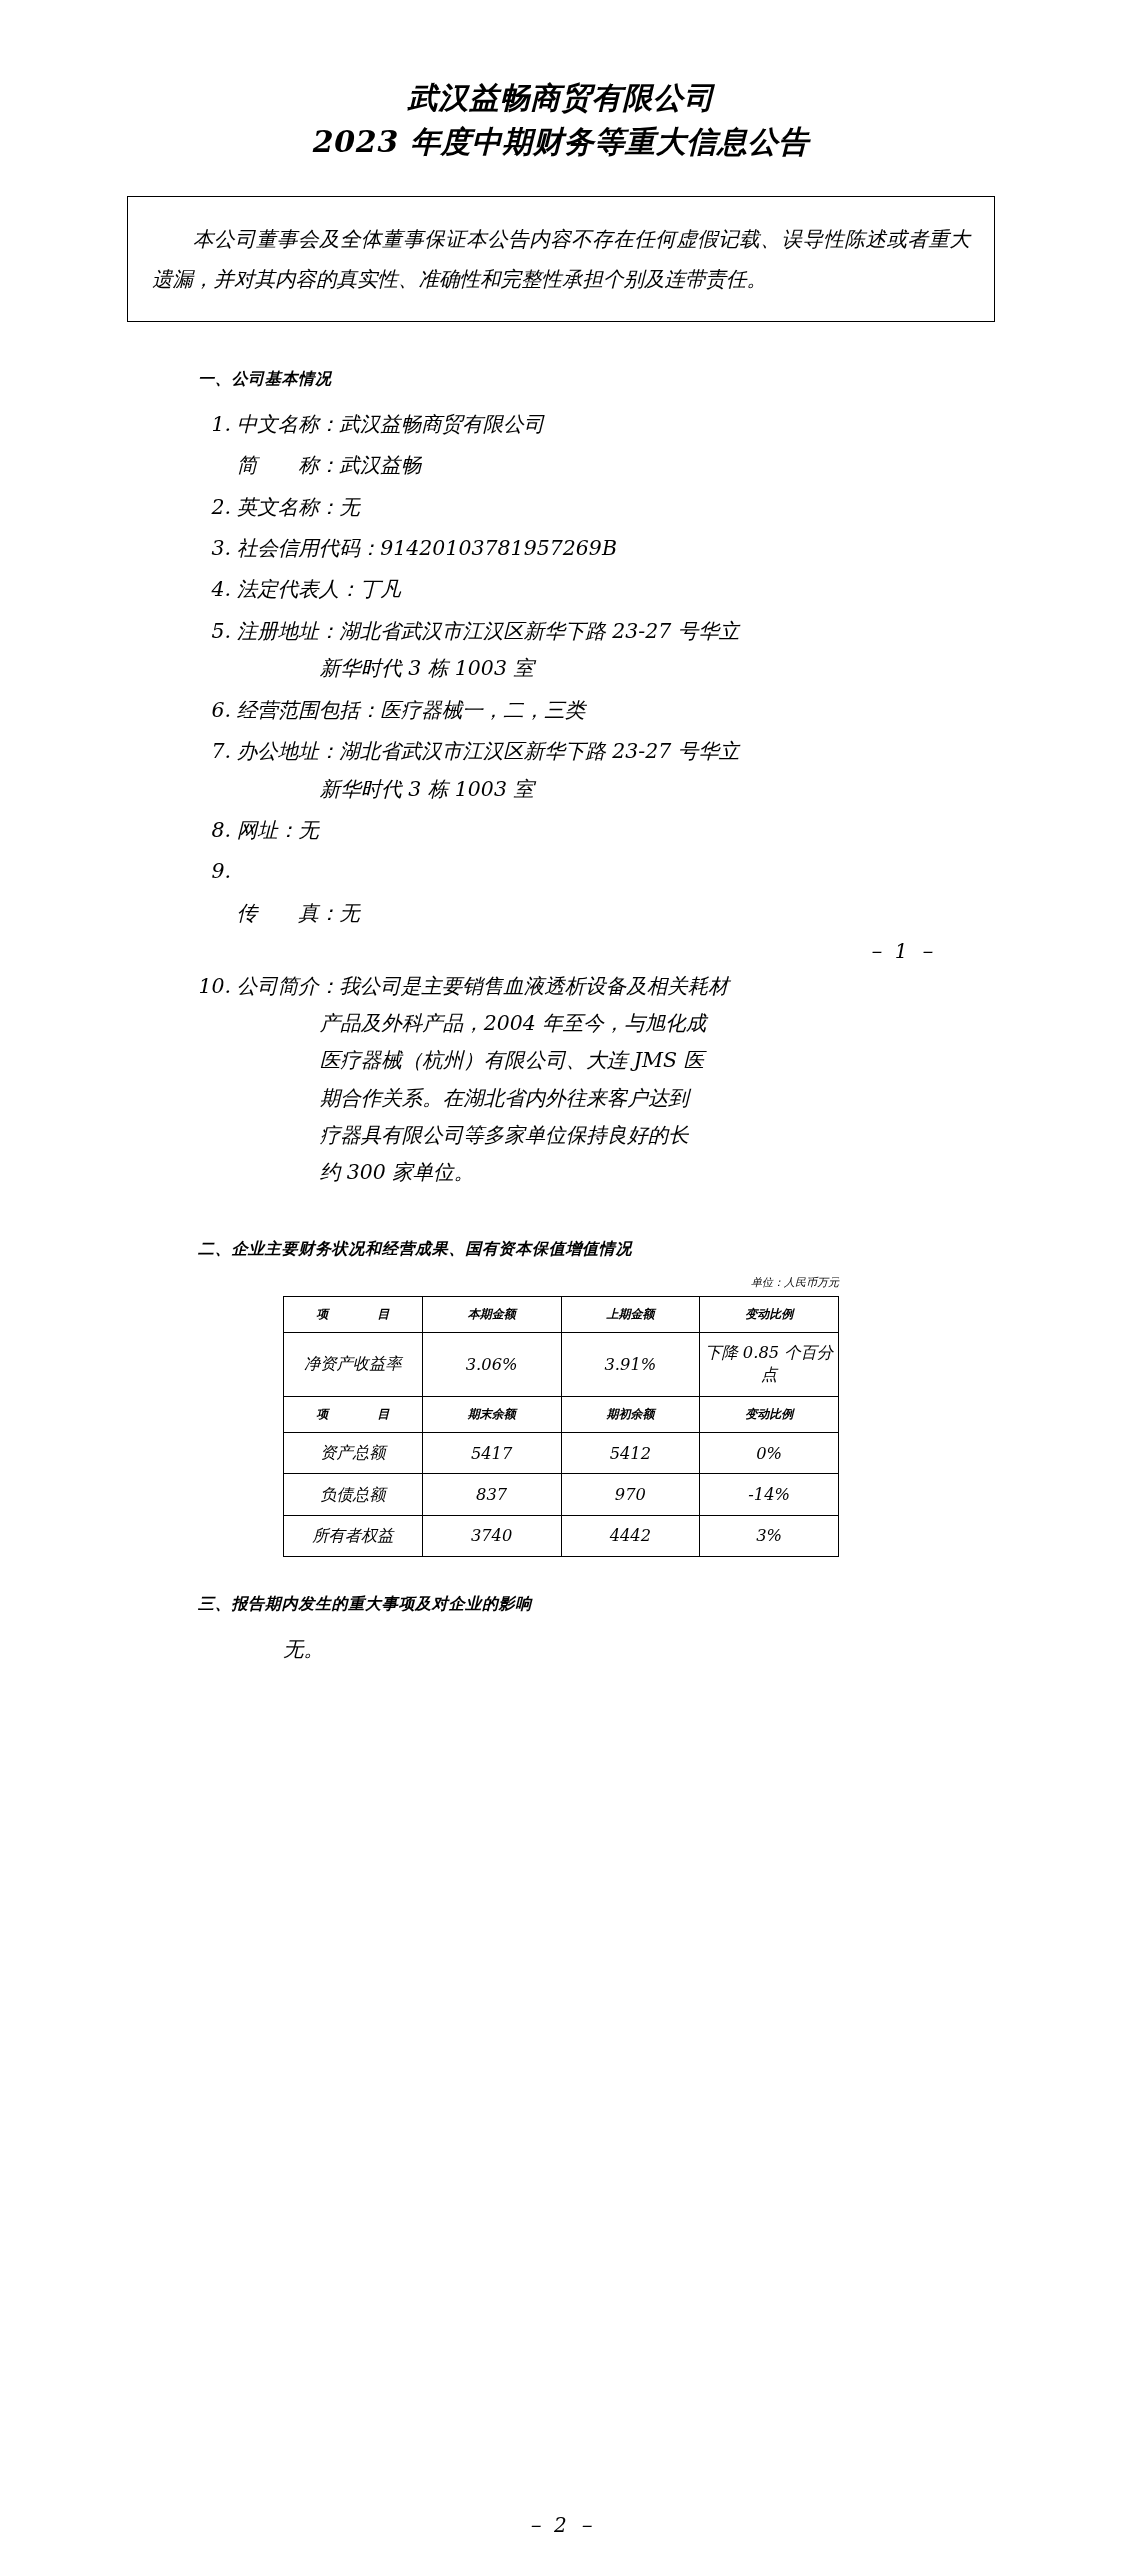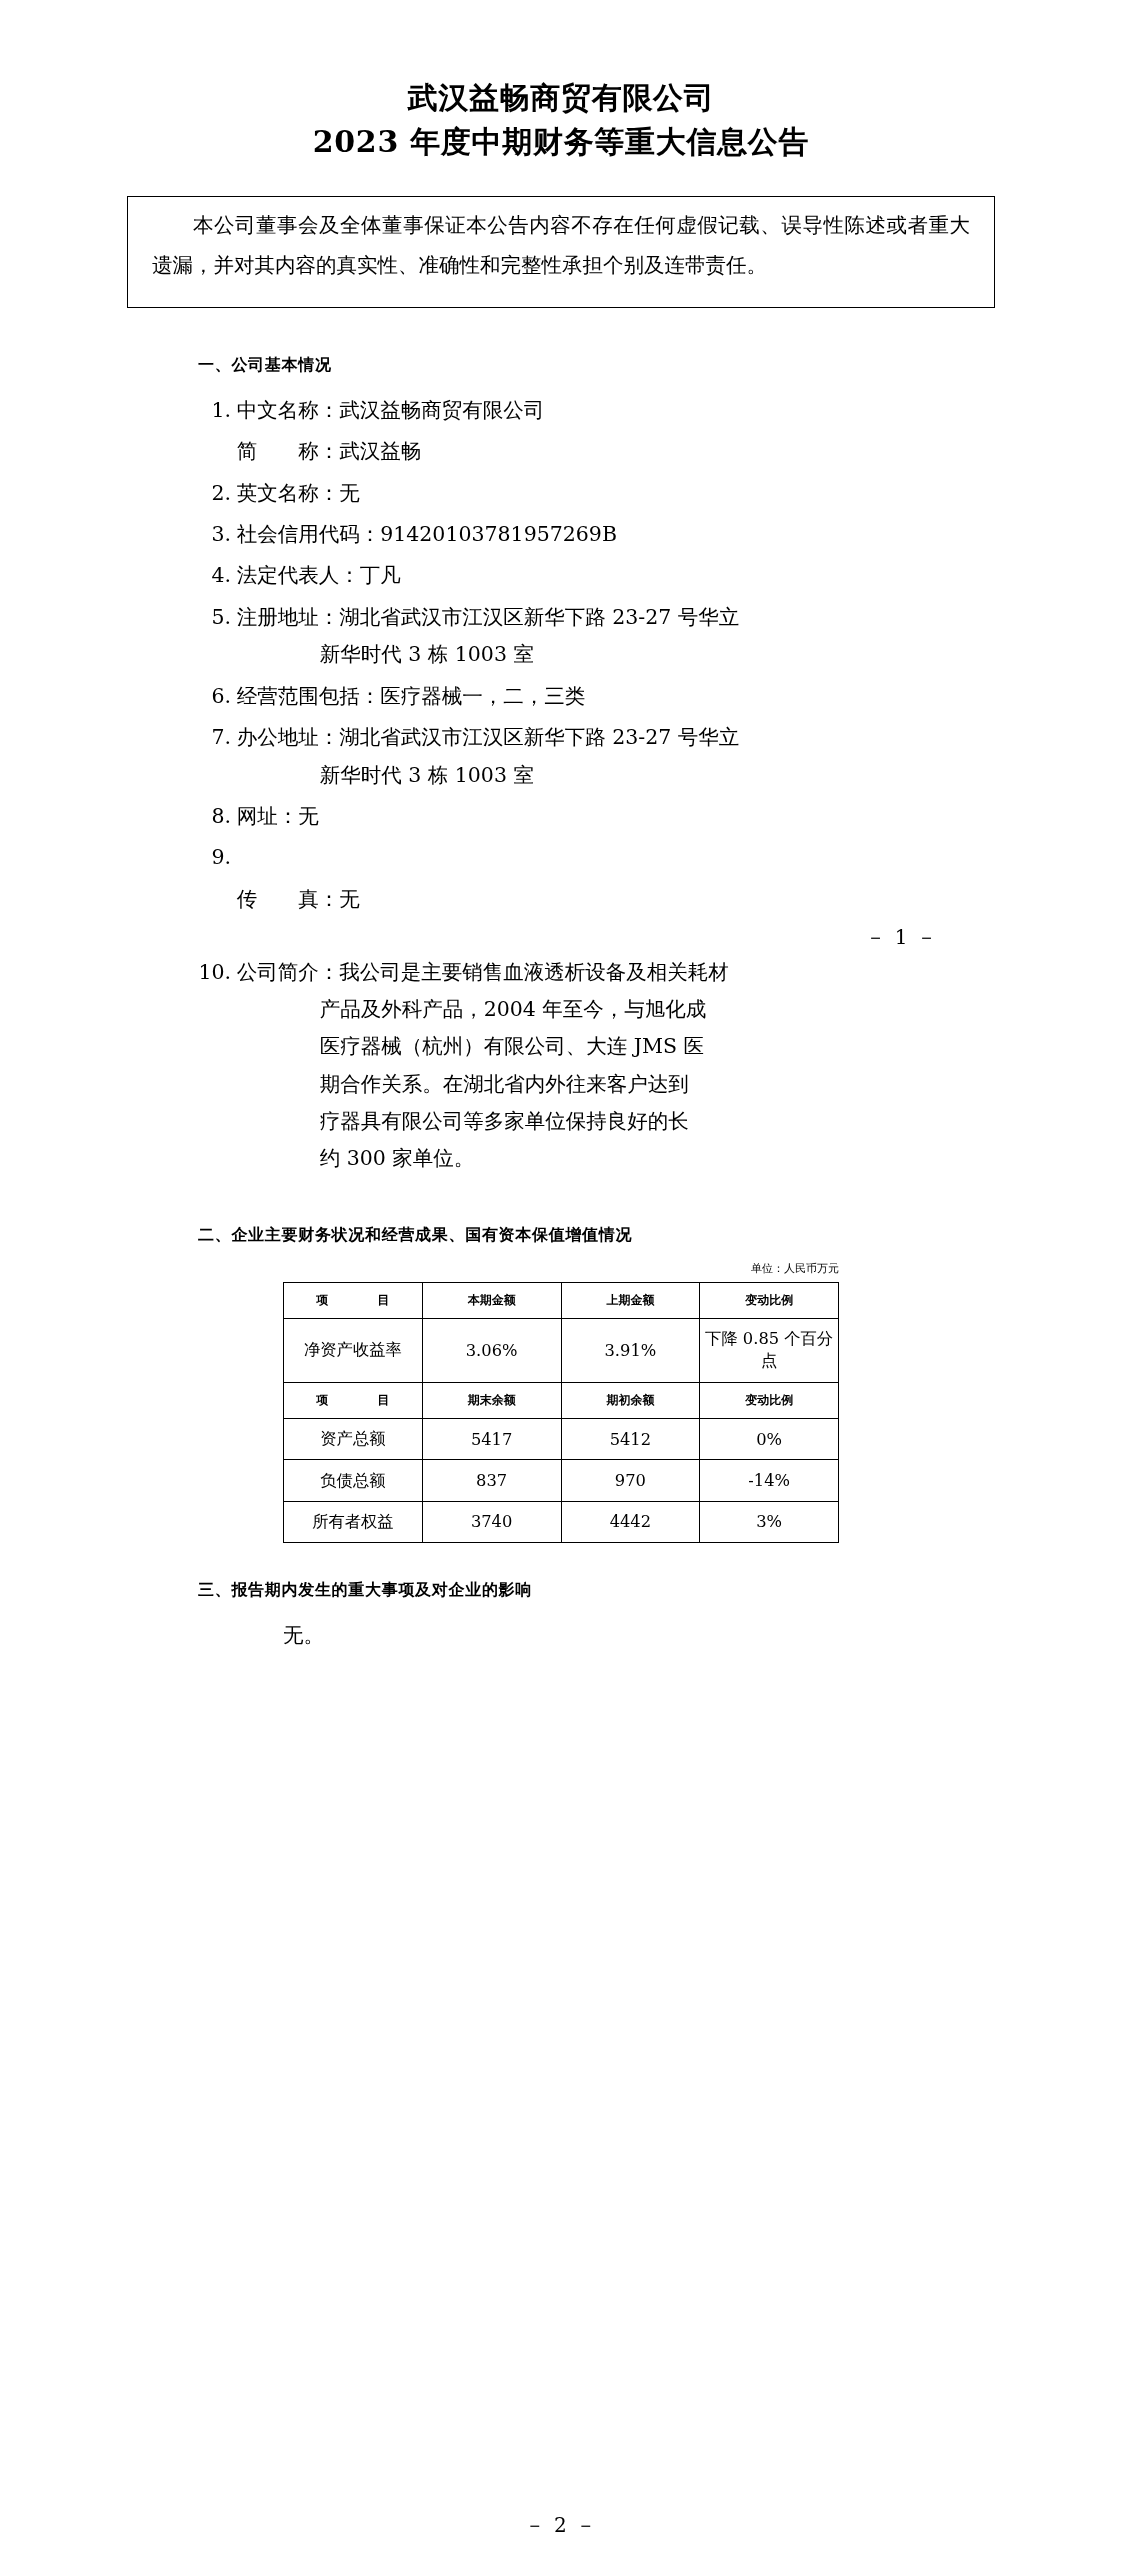--- a/index.html
+++ b/index.html
@@ -13,38 +13,39 @@
     font-family: "DejaVu Serif", "Liberation Serif", serif;
     color: #000000;
     position: relative;
   }
   .page {
     width: 1122px;
     min-height: 2576px;
     box-sizing: border-box;
     padding: 55px 120px 42px 120px;
     position: relative;
+    font-style: italic;
   }
   .doc-title {
     text-align: center;
     font-weight: bold;
     font-size: 30px;
     line-height: 1.45;
     letter-spacing: 0.7px;
     margin: 21px 0 0 0;
   }
   .doc-title .line {
     display: block;
   }
 
   
   .statement-box {
     margin: 33px 7px 0 7px;
     border: 1.4px solid #000;
-    padding: 9px 24px 21px 24px;
+    padding: 23px 24px 21px 24px;
   }
   .statement-box p {
     margin: 0;
     font-size: 20.5px;
     line-height: 1.95;
     text-align: justify;
     text-indent: 41px;
   }
 
   

